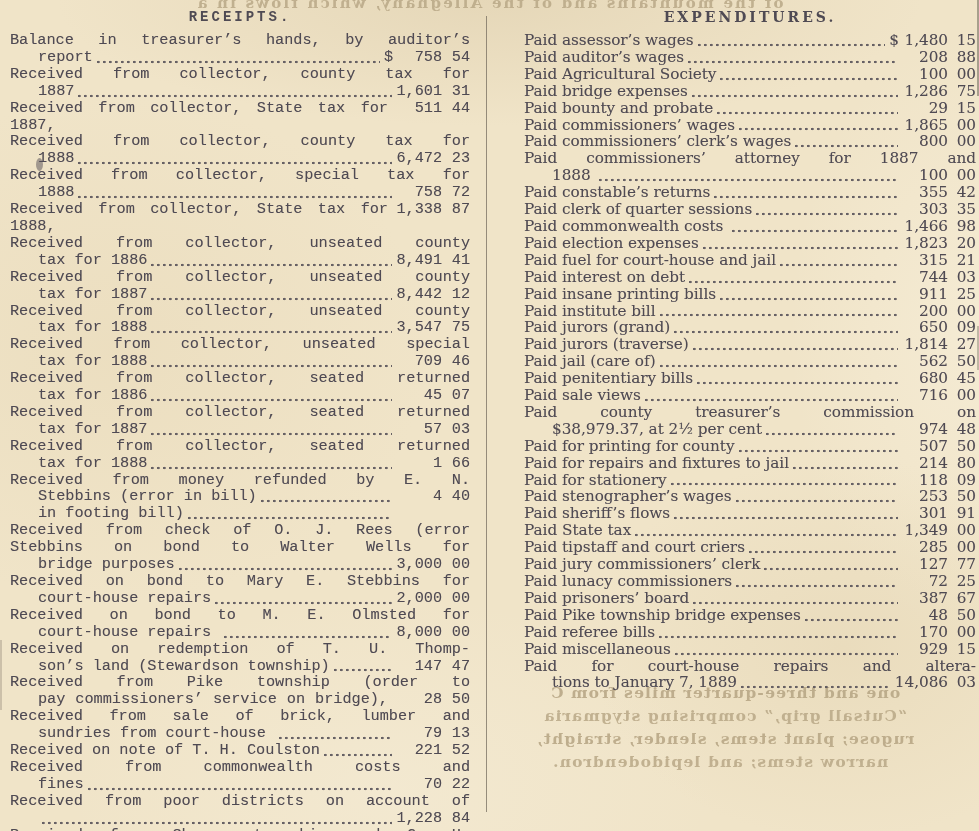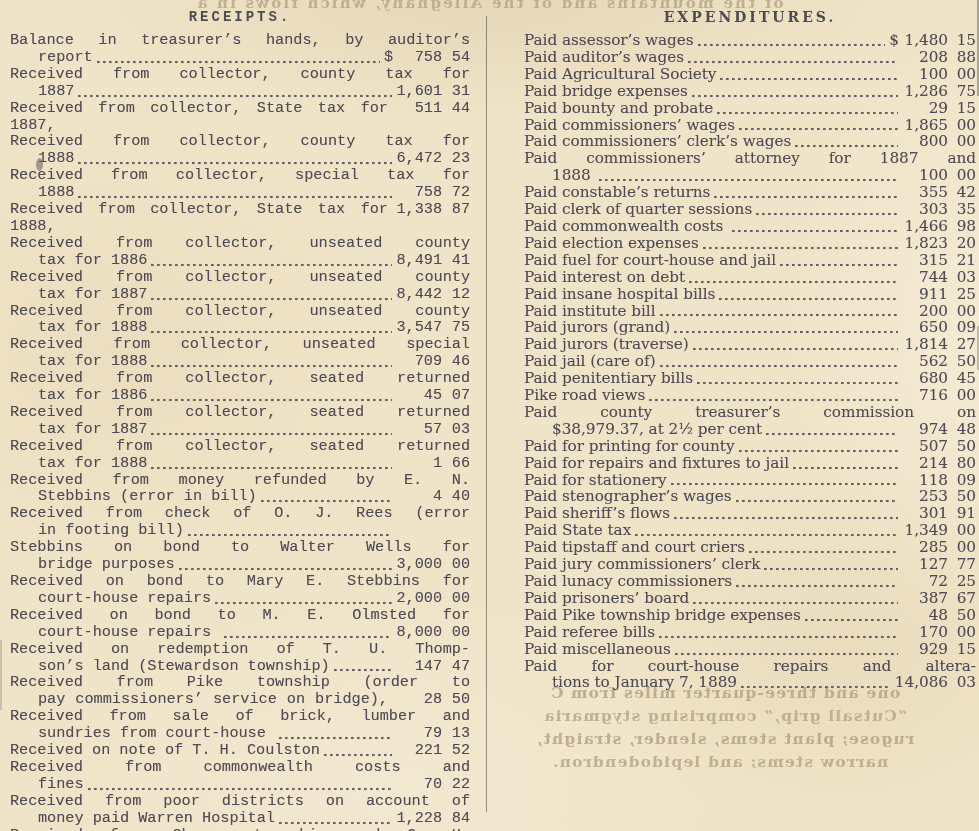--- a/index.html
+++ b/index.html
@@ -220,29 +220,29 @@
           <div class="line last indent">
             <span class="txt">Stebbins (error in bill)</span>
             <span class="leader"></span>
             <span class="amt">
               <span class="dol">4</span>
               <span class="cts">40</span>
             </span>
           </div>
         </div>
         <div class="entry">
-          <div class="line first">Received from check of O. J. Rees (error</div>
           <div class="line last indent">
             <span class="txt">in footing bill)</span>
             <span class="leader"></span>
             <span class="amt">
               <span class="dol"></span>
               <span class="cts"></span>
             </span>
           </div>
+          <div class="line first">Received from check of O. J. Rees (error</div>
         </div>
         <div class="entry">
           <div class="line first">Stebbins on bond to Walter Wells for</div>
           <div class="line last indent">
             <span class="txt">bridge purposes</span>
             <span class="leader"></span>
             <span class="amt">
               <span class="dol">3,000</span>
               <span class="cts">00</span>
             </span>
@@ -319,21 +319,20 @@
             <span class="leader"></span>
             <span class="amt">
               <span class="dol">70</span>
               <span class="cts">22</span>
             </span>
           </div>
         </div>
         <div class="entry">
           <div class="line first">Received from poor districts on account of</div>
           <div class="line last indent">
-            <span class="txt">money paid Warren Hospital</span>
             <span class="leader"></span>
             <span class="amt">
               <span class="dol">1,228</span>
               <span class="cts">84</span>
             </span>
           </div>
         </div>
         <div class="entry">
           <div class="line first">Received from Sharon township and C. H.</div>
           <div class="line last indent">
@@ -490,21 +489,21 @@
             <span class="txt">Paid interest on debt</span>
             <span class="leader"></span>
             <span class="amt">
               <span class="dol">744</span>
               <span class="cts">03</span>
             </span>
           </div>
         </div>
         <div class="entry">
           <div class="line last">
-            <span class="txt">Paid insane hospital bills</span>
+            <span class="txt">Paid insane printing bills</span>
             <span class="leader"></span>
             <span class="amt">
               <span class="dol">911</span>
               <span class="cts">25</span>
             </span>
           </div>
         </div>
         <div class="entry">
           <div class="line last">
             <span class="txt">Paid institute bill</span>
@@ -550,21 +549,21 @@
             <span class="txt">Paid penitentiary bills</span>
             <span class="leader"></span>
             <span class="amt">
               <span class="dol">680</span>
               <span class="cts">45</span>
             </span>
           </div>
         </div>
         <div class="entry">
           <div class="line last">
-            <span class="txt">Pike road views</span>
+            <span class="txt">Paid sale views</span>
             <span class="leader"></span>
             <span class="amt">
               <span class="dol">716</span>
               <span class="cts">00</span>
             </span>
           </div>
         </div>
         <div class="entry">
           <div class="line first">Paid county treasurer’s commission on</div>
           <div class="line last indent">

